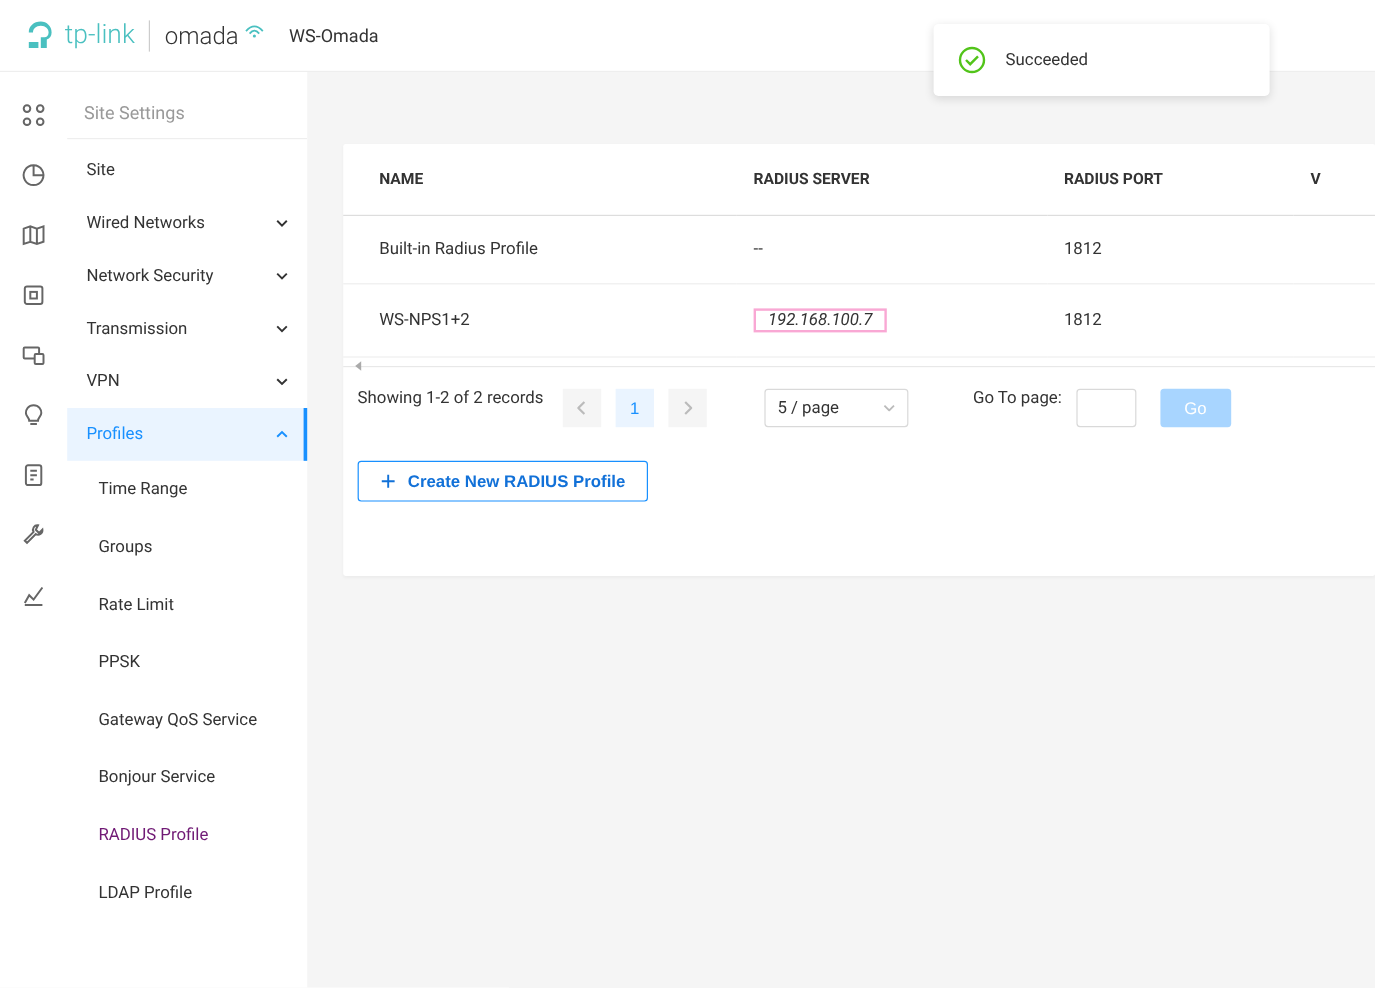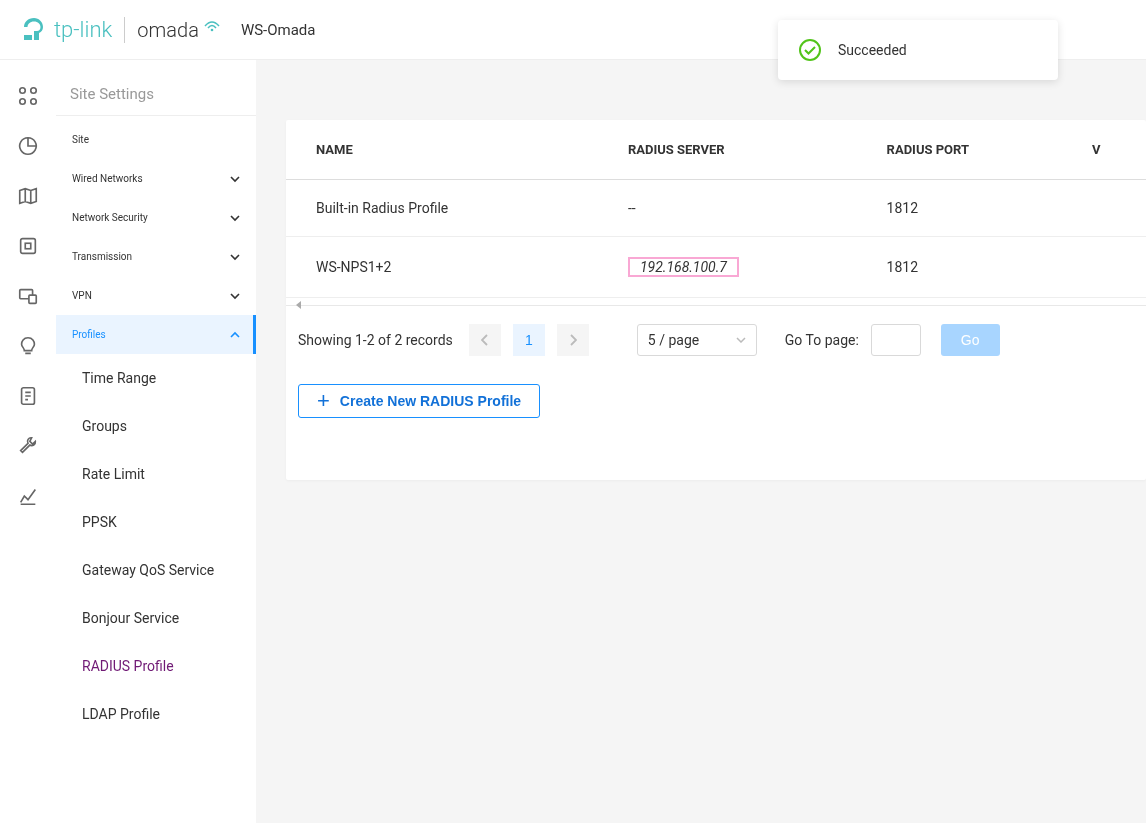--- a/index.html
+++ b/index.html
@@ -18,21 +18,21 @@
     .toast-text { font-size: 14px; color: #333; }
     
     
     .layout { display: flex; height: calc(100% - 60px); }
     .icon-rail { width: 56px; background: #fff; display: flex; flex-direction: column; align-items: center; padding-top: 25px; gap: 28px; }
     .rail-icon { width: 22px; height: 22px; color: #666; cursor: pointer; }
     
     
     .sidebar { width: 200px; background: #fff; padding-top: 20px; }
     .sidebar-header { color: #999; font-size: 15px; padding: 5px 14px 12px; border-bottom: 1px solid #eee; margin: 0 0 4px; }
-    .menu-item { display: flex; align-items: center; justify-content: space-between; padding: 14px 16px; cursor: pointer; color: #333; font-size: 10px; position: relative; }
+    .menu-item { display: flex; align-items: center; justify-content: space-between; padding: 14px 16px; cursor: pointer; color: #333; font-size: 14px; position: relative; }
     .menu-item.active { background: #eaf4ff; color: #1890ff; }
     .menu-item.active::after { content: ""; position: absolute; right: 0; top: 0; bottom: 0; width: 3px; background: #1890ff; }
     .menu-chevron { width: 10px; height: 10px; }
     .submenu { list-style: none; }
     .submenu-item { padding: 16px 16px 16px 26px; cursor: pointer; color: #333; font-size: 14px; }
     .submenu-item.active { color: #701a75; }
     
     
     .content { flex: 1; background: #f5f5f5; padding: 60px 0 0 30px; overflow: hidden; }
     .panel { background: #fff; border-radius: 2px; box-shadow: 0 1px 3px rgba(0,0,0,0.04); min-height: 360px; padding-bottom: 30px; }
@@ -41,26 +41,26 @@
     .table { width: 100%; border-collapse: collapse; }
     .table th { text-align: left; padding: 22px 14px; font-size: 13px; font-weight: 700; border-bottom: 1px solid #ddd; }
     .table th:first-child { padding-left: 30px; }
     .table td { padding: 20px 14px; font-size: 14px; border-bottom: 1px solid #eee; }
     .table td:first-child { padding-left: 30px; }
     .highlight-box { border: 2px solid #f9a8d4; padding: 0 10px; display: inline-block; font-style: italic; }
     .scroll-hint { height: 8px; border-bottom: 1px solid #e8e8e8; position: relative; margin-bottom: 12px;}
     .scroll-hint::before { content:""; position:absolute; left:10px; bottom:-4px; width:0; height:0; border-top:4px solid transparent; border-bottom:4px solid transparent; border-right:5px solid #aaa;}
     
     
-    .pager-row { display: flex; align-items: center; gap: 12px; padding: 6px 12px 18px; }
+    .pager-row { display: flex; gap: 12px; padding: 6px 12px 18px; }
     .pager-info { color: #333; font-size: 14px; margin-right: 4px; }
     .pager-btn { width: 32px; height: 32px; border: none; background: #f5f5f5; color: #bbb; cursor: pointer; font-size: 14px; display: inline-flex; align-items: center; justify-content: center; }
     .pager-btn.page-num { color: #1890ff; background: #eaf4ff; }
     .page-size { width: 120px; height: 32px; border: 1px solid #d9d9d9; border-radius: 3px; display: inline-flex; align-items: center; justify-content: space-between; padding: 0 10px; font-size: 14px; color: #333; margin-left: 36px; cursor: pointer; }
-    .goto-label { margin-left: 16px; font-size: 14px; }
+    .goto-label { margin-left: 42px; font-size: 14px; }
     .goto-input { width: 50px; height: 32px; border: 1px solid #d9d9d9; border-radius: 3px; padding: 0 8px; }
     .go-btn { height: 32px; padding: 0 20px; background: #a8d5ff; color: #fff; border: none; border-radius: 3px; font-size: 14px; cursor: pointer; margin-left: 8px; }
     
     
     .create-btn { margin: 10px 0 0 12px; height: 34px; padding: 0 18px; border: 1px solid #1890ff; background: #fff; color: #1271d8; border-radius: 3px; font-size: 14px; font-weight: 600; display: inline-flex; align-items: center; gap: 10px; cursor: pointer; }
     .plus { font-size: 22px; font-weight: 400; line-height: 1; }
   </style>
 </head>
 <body>
 

